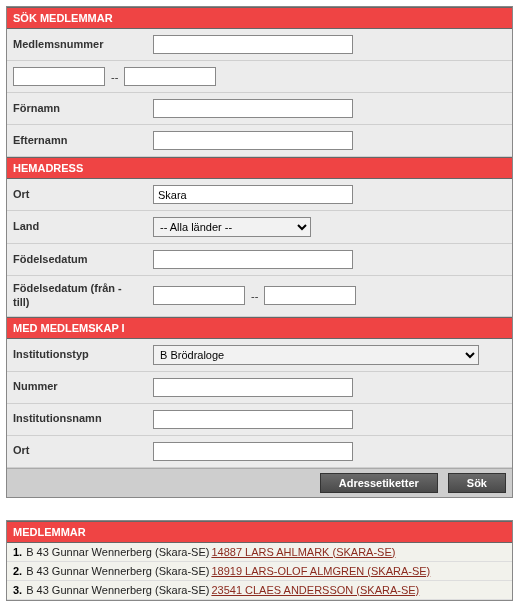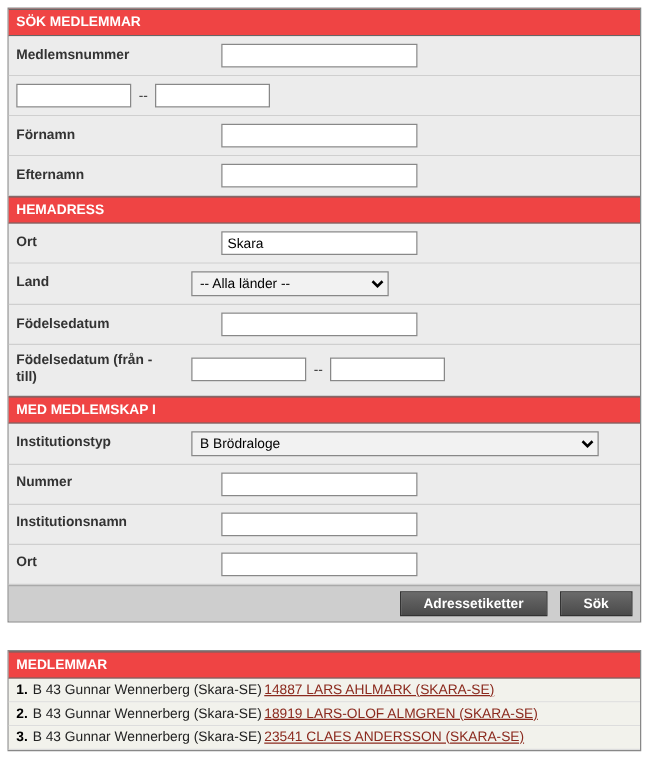--- a/index.html
+++ b/index.html
@@ -46,21 +46,21 @@
     gap: 6px;
   }
   input[type="text"] {
     height: 19px;
     border: 1px solid #888;
     background: #fff;
     padding: 1px 4px;
     font-size: 11px;
     box-sizing: border-box;
   }
-  .inp-wide { width: 157px; margin-left: 24px; }
+  .inp-wide { width: 200px; }
   .inp-short { width: 92px; }
   select {
     height: 20px;
     border: 1px solid #888;
     background: #F2F2F2;
     font-size: 11px;
     padding: 1px 2px;
   }
   .sel-country { width: 158px; }
   .sel-full { width: 326px; }

